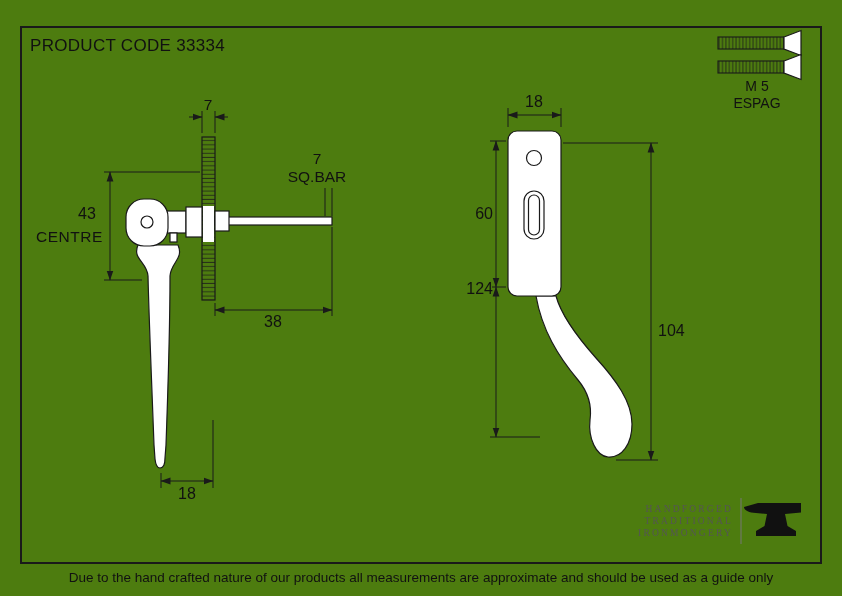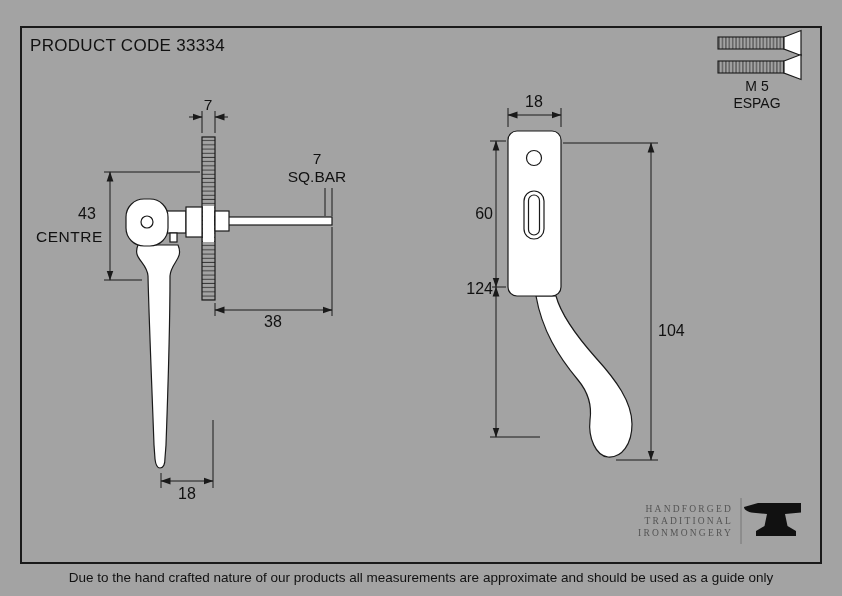--- a/index.html
+++ b/index.html
@@ -1,16 +1,16 @@
 <!DOCTYPE html>
 <html><head>
 <meta charset="utf-8">
 <style>
   html,body{margin:0;padding:0;background:#ffffff;}
-  .canvas{position:relative;width:842px;height:596px;background:#a3a3a3;overflow:hidden;}
+  .canvas{position:relative;width:842px;height:596px;background:#4d7c0f;overflow:hidden;}
   svg{display:block;}
   .part{fill:#ffffff;stroke:#1a1a1a;stroke-width:1.2;}
   .dim,.ext{fill:none;stroke:#1a1a1a;stroke-width:1;}
   text{font-family:"Liberation Sans",sans-serif;fill:#111111;}
   .title{font-size:17px;letter-spacing:.3px;}
   .lbl{font-size:15.5px;}
   .lbl16{font-size:16px;}
   .small{font-size:14px;}
   .brand{font-family:"Liberation Serif",serif;font-size:9.5px;letter-spacing:2.2px;fill:#555555;}
   .disc{font-size:13.5px;}

